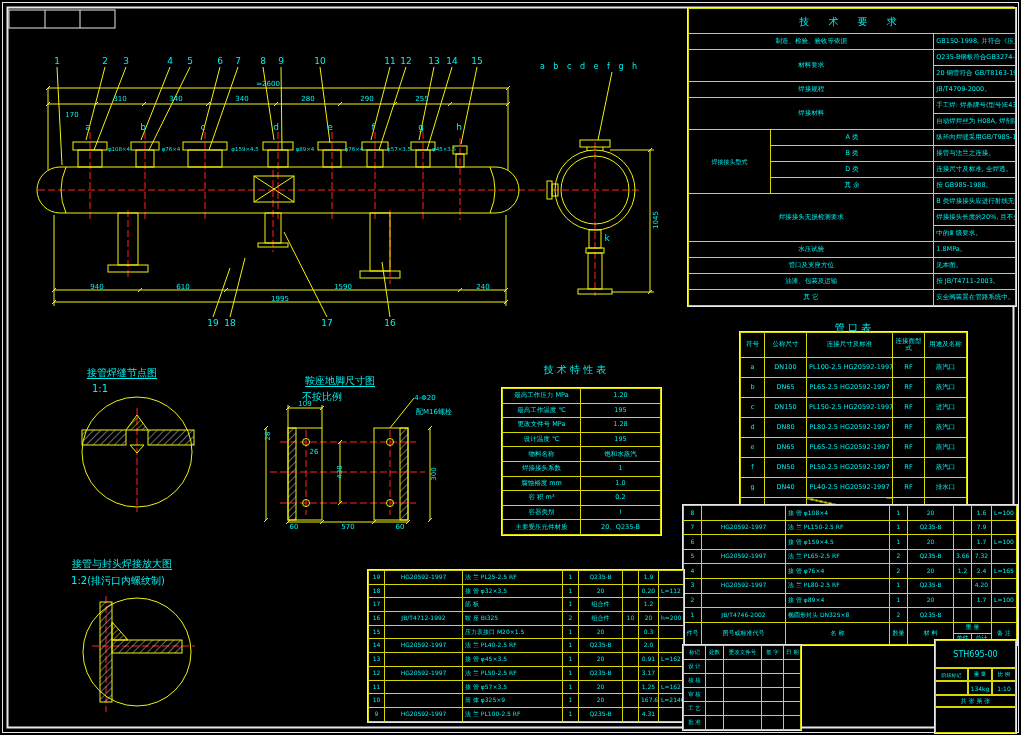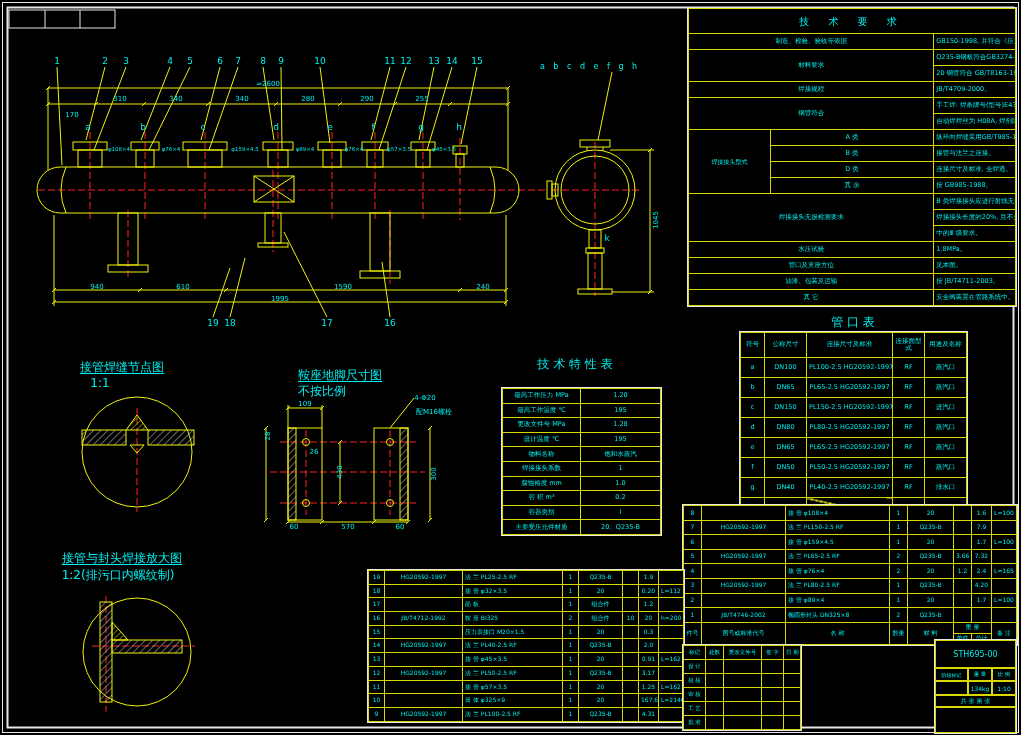--- a/index.html
+++ b/index.html
@@ -37,21 +37,21 @@
   .blk{position:absolute;outline:1.5px solid #e8e8e8;color:#00f0f0;background:#000;}
   .cell{position:absolute;box-sizing:border-box;border:1px solid #d8d800;
         display:flex;align-items:center;justify-content:center;overflow:hidden;white-space:nowrap;}
   
   .ann{position:absolute;transform:translate(-50%,-50%);color:#00f0f0;font-size:7px;
        white-space:nowrap;pointer-events:none;line-height:1;}
   .balloon{font-size:9px;}
   .dim{font-size:7px;}
   .dimv{transform:translate(-50%,-50%) rotate(-90deg);}
   .spec{font-size:5.5px;}
-  .cap{font-size:12px;}
+  .cap{font-size:10px;margin-top:6px;}
   .u{text-decoration:underline;text-underline-offset:2px;}
   .letters{font-size:8px;letter-spacing:3px;}
   .letter{font-size:9px;}
   .big{font-size:10px;letter-spacing:6px;}
 </style>
 </head>
 <body>
 
 <div class="sheet">
 
@@ -229,21 +229,21 @@
           <td class="l">Q235-B钢板符合GB3274-1988中的规定。</td>
         </tr>
       <tr>
           <td class="l">20 钢管符合 GB/T8163-1999 中的规定。</td>
         </tr>
       <tr>
           <td class="lab" colspan="3">焊接规程</td>
           <td class="l">JB/T4709-2000。</td>
         </tr>
       <tr>
-          <td class="lab" colspan="3" rowspan="2">钢管符合</td>
+          <td class="lab" colspan="3" rowspan="2">焊接材料</td>
           <td class="l">手工焊: 焊条牌号(型号)E4303。</td>
         </tr>
       <tr>
           <td class="l">自动焊焊丝为 H08A, 焊剂牌号 HJ431。</td>
         </tr>
       <tr>
           <td class="vlab" rowspan="4">焊接接头型式</td>
           <td class="slab" colspan="2">A 类</td>
           <td class="l">纵环向焊缝采用GB/T985-1988 GB/T986-1988, 全焊透。</td>
         </tr>

